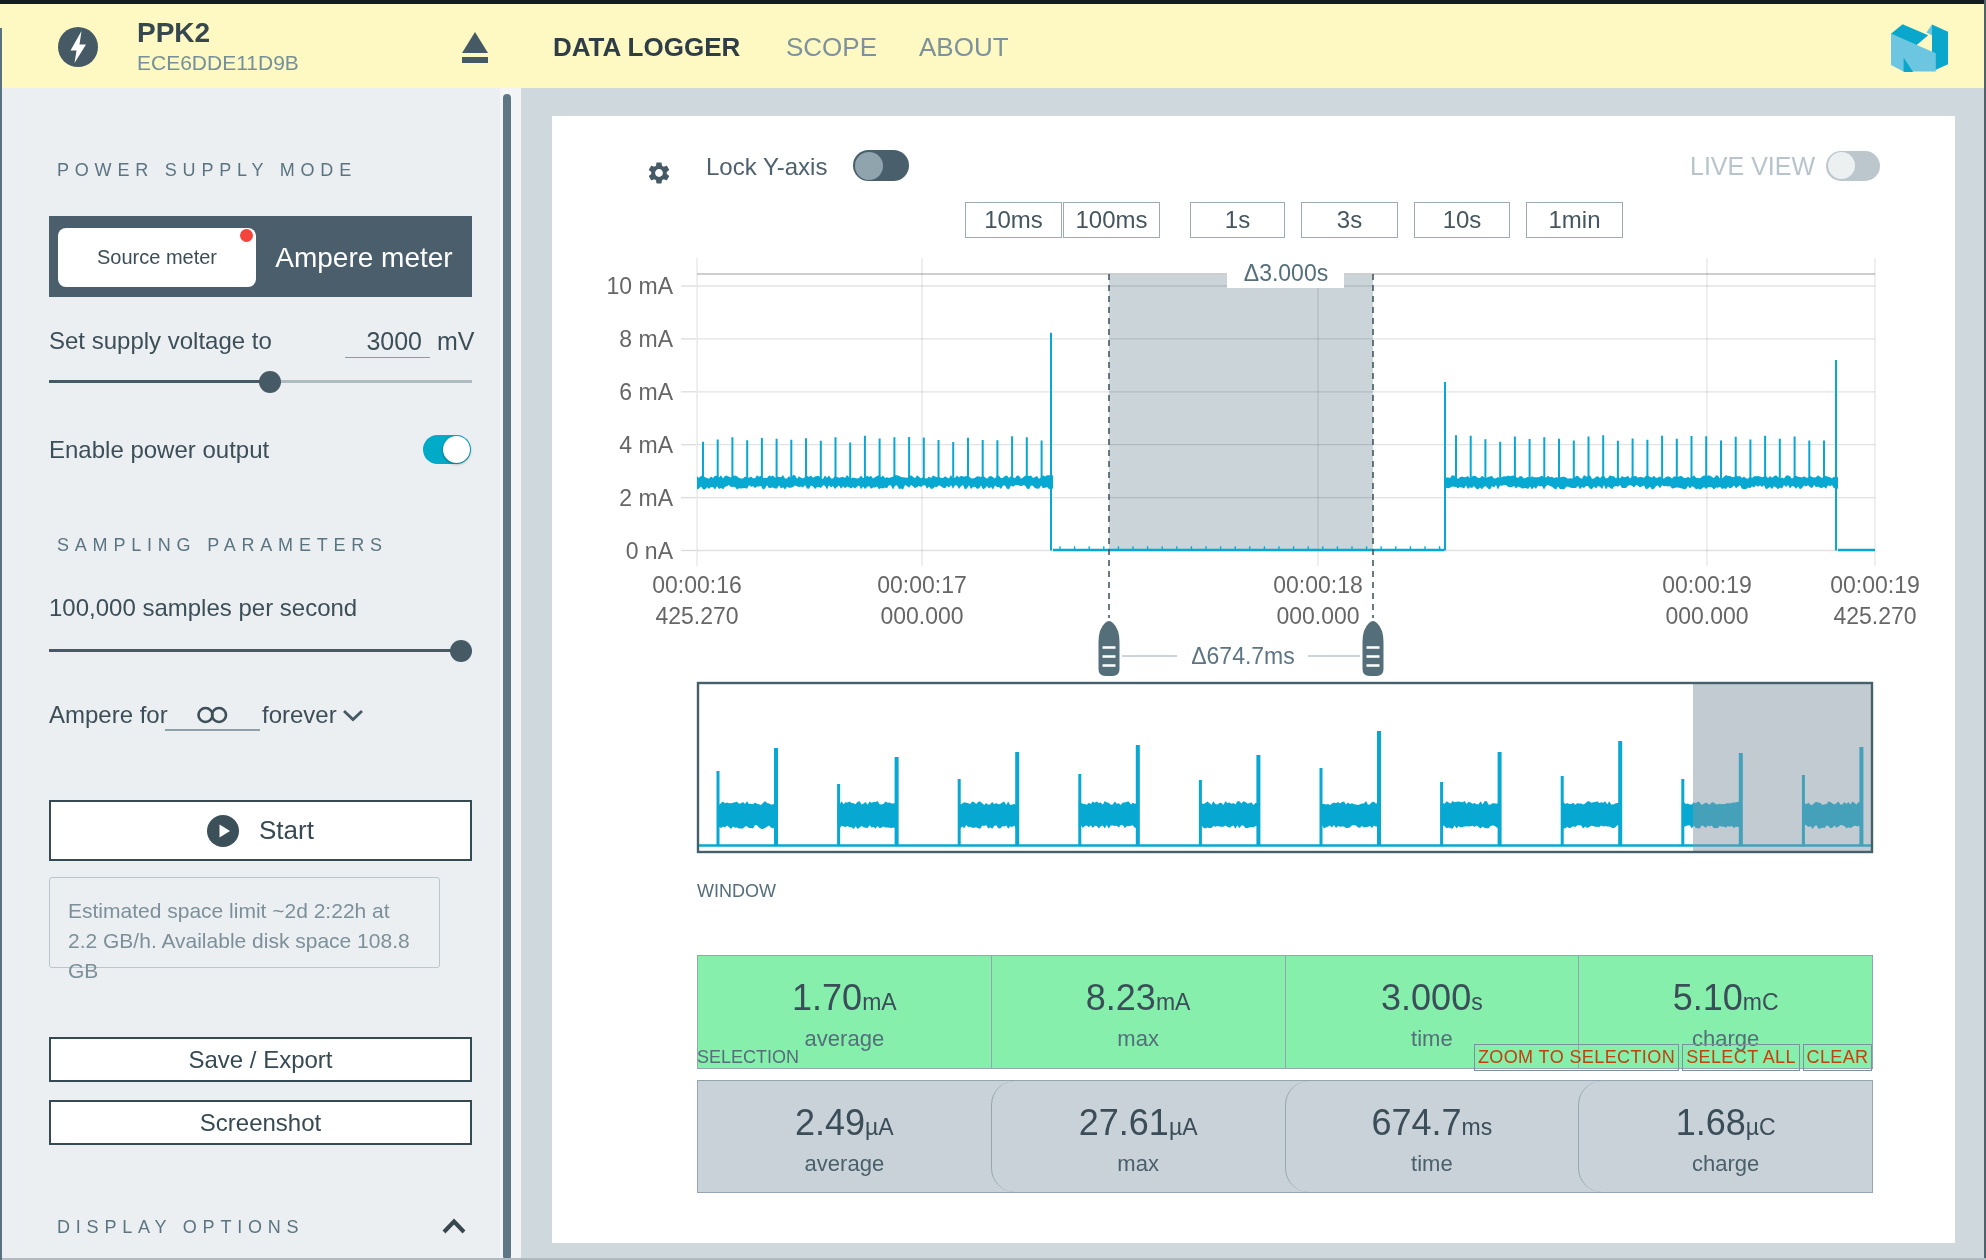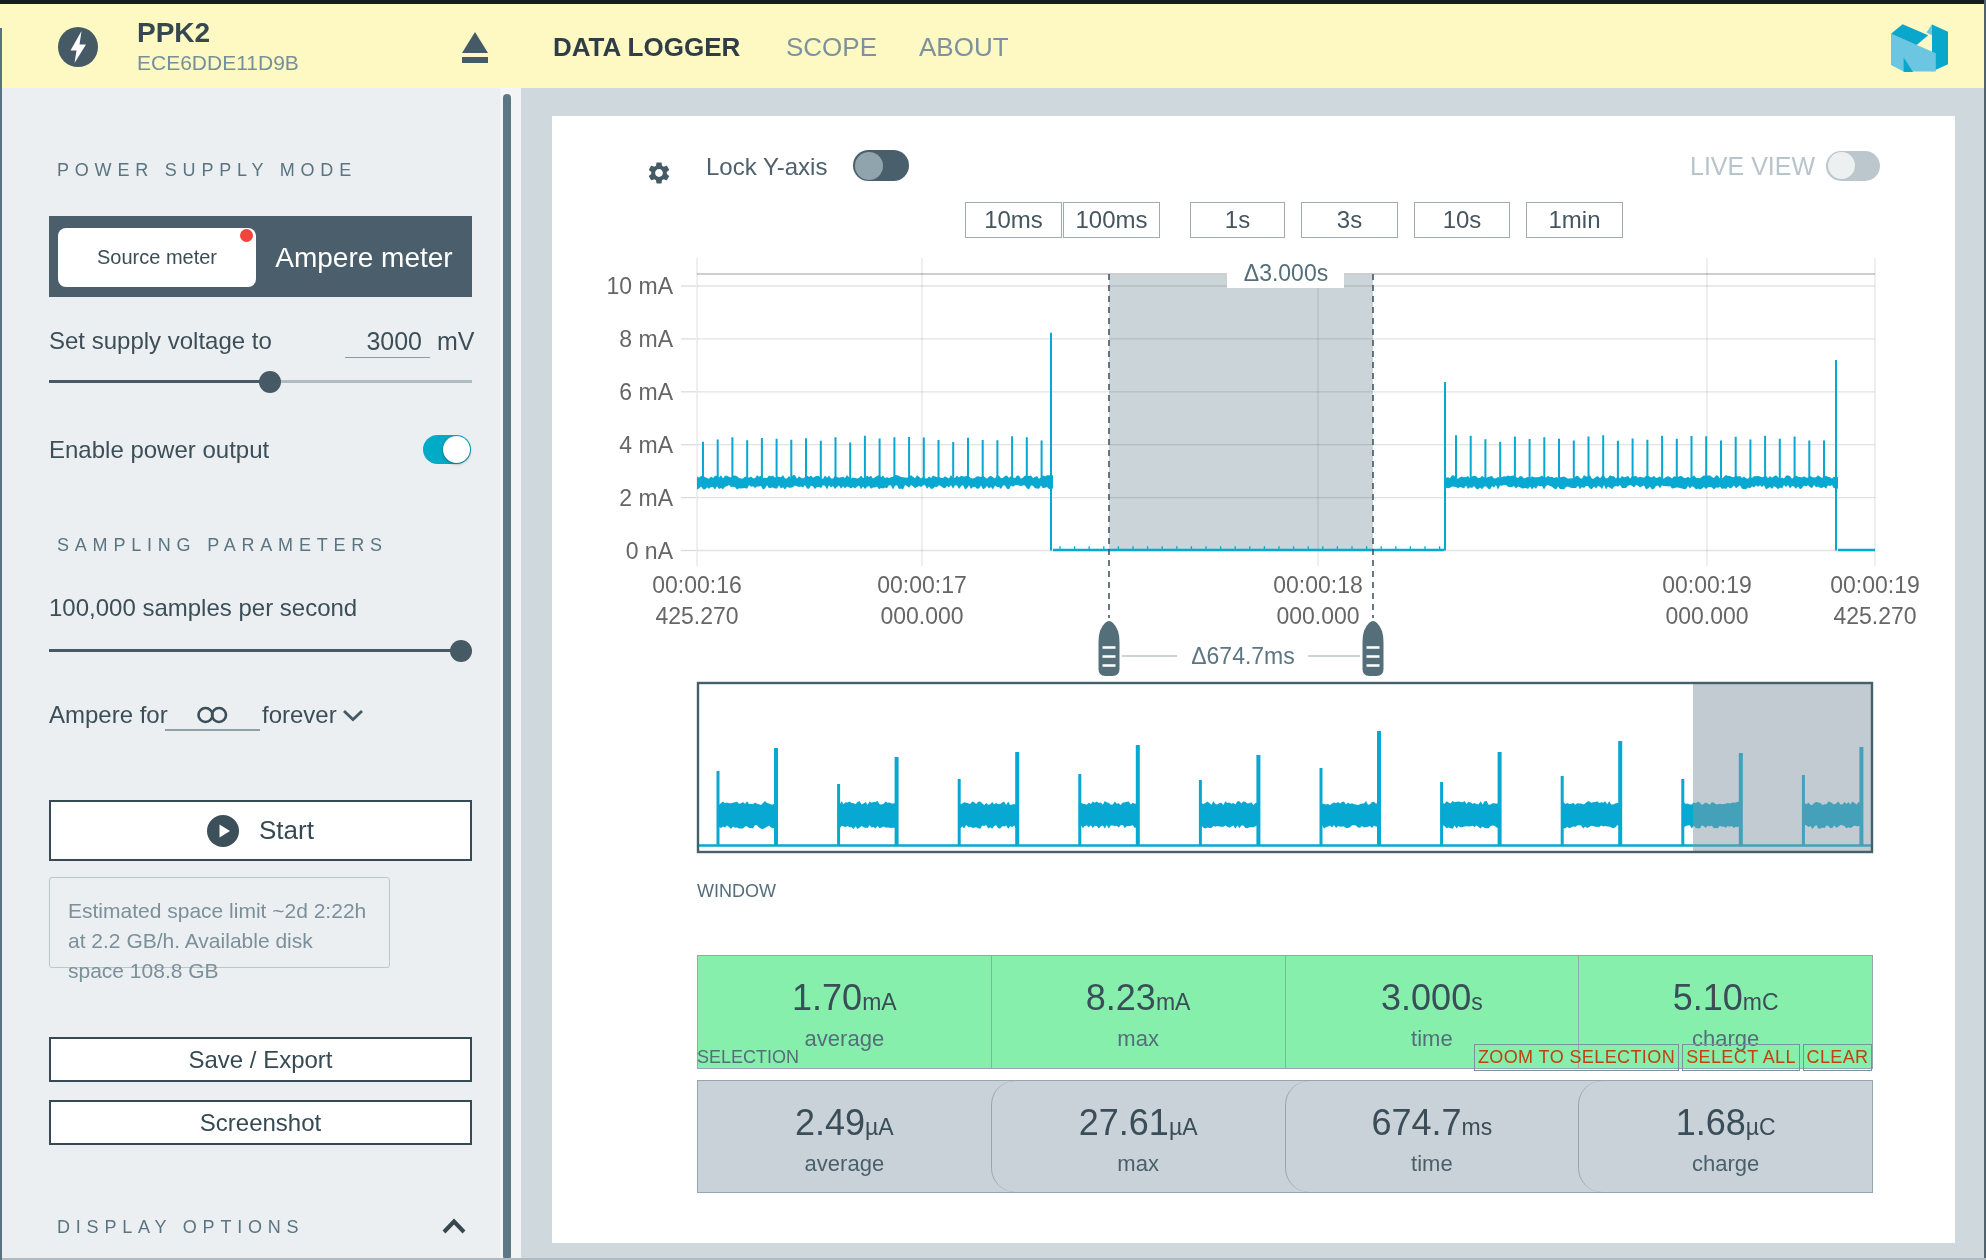--- a/index.html
+++ b/index.html
@@ -188,21 +188,21 @@
 <circle cx="26" cy="13" r="7" fill="none" stroke="#3c4f59" stroke-width="2.6"></circle>
 </svg>
 <div class="lbl" style="left:262px;top:701px">forever</div>
 <svg width="22" height="15" viewBox="0 0 22 15" style="position:absolute;left:342px;top:708px">
 <path d="M2 3 L11 11.5 L20 3" stroke="#455a64" stroke-width="2.8" fill="none"></path>
 </svg>
 <div class="btn" style="top:800px;height:61px;font-size:26px"><svg width="32" height="32" viewBox="0 0 32 32" style="vertical-align:middle;margin-right:20px">
 <circle cx="16" cy="16" r="16" fill="#3c5059"></circle>
 <path d="M12.5 9.5 L23 16 L12.5 22.5 Z" fill="#fff"></path>
 </svg>Start</div>
-<div class="abs" style="left:49px;top:877px;width:341px;height:91px;border:1.5px solid #b9c7cd;border-radius:3px;
+<div class="abs" style="left:49px;top:877px;width:391px;height:91px;border:1.5px solid #b9c7cd;border-radius:3px;
   padding:18px 16px 0 18px;font-size:21px;color:#7b909b;line-height:30px">Estimated space limit ~2d 2:22h at 2.2 GB/h. Available disk space 108.8 GB</div>
 <div class="btn" style="top:1037px;height:45px;font-size:24px">Save / Export</div>
 <div class="btn" style="top:1100px;height:45px;font-size:24px">Screenshot</div>
 <div class="sechead" style="top:1217px">DISPLAY OPTIONS</div>
 <svg width="24" height="17" viewBox="0 0 24 17" style="position:absolute;left:442px;top:1218px">
 <path d="M2 14 L12 3.5 L22 14" stroke="#37474f" stroke-width="4" fill="none"></path>
 </svg>
 
 <svg width="26" height="26" viewBox="0 0 24 24" style="position:absolute;left:646px;top:160px">
 <path fill="#455a64" d="M19.14 12.94c.04-.3.06-.61.06-.94 0-.32-.02-.64-.07-.94l2.03-1.58c.18-.14.23-.41.12-.61l-1.92-3.32c-.12-.22-.37-.29-.59-.22l-2.39.96c-.5-.38-1.03-.7-1.62-.94l-.36-2.54c-.04-.24-.24-.41-.48-.41h-3.84c-.24 0-.43.17-.47.41l-.36 2.54c-.59.24-1.13.57-1.62.94l-2.39-.96c-.22-.08-.47 0-.59.22L2.74 8.87c-.12.21-.08.47.12.61l2.03 1.58c-.05.3-.09.63-.09.94s.02.64.07.94l-2.03 1.58c-.18.14-.23.41-.12.61l1.92 3.32c.12.22.37.29.59.22l2.39-.96c.5.38 1.03.7 1.62.94l.36 2.54c.05.24.24.41.48.41h3.84c.24 0 .44-.17.47-.41l.36-2.54c.59-.24 1.13-.56 1.62-.94l2.39.96c.22.08.47 0 .59-.22l1.92-3.32c.12-.22.07-.47-.12-.61l-2.01-1.58zM12 15.6c-1.98 0-3.6-1.62-3.6-3.6s1.62-3.6 3.6-3.6 3.6 1.62 3.6 3.6-1.62 3.6-3.6 3.6z"></path>

